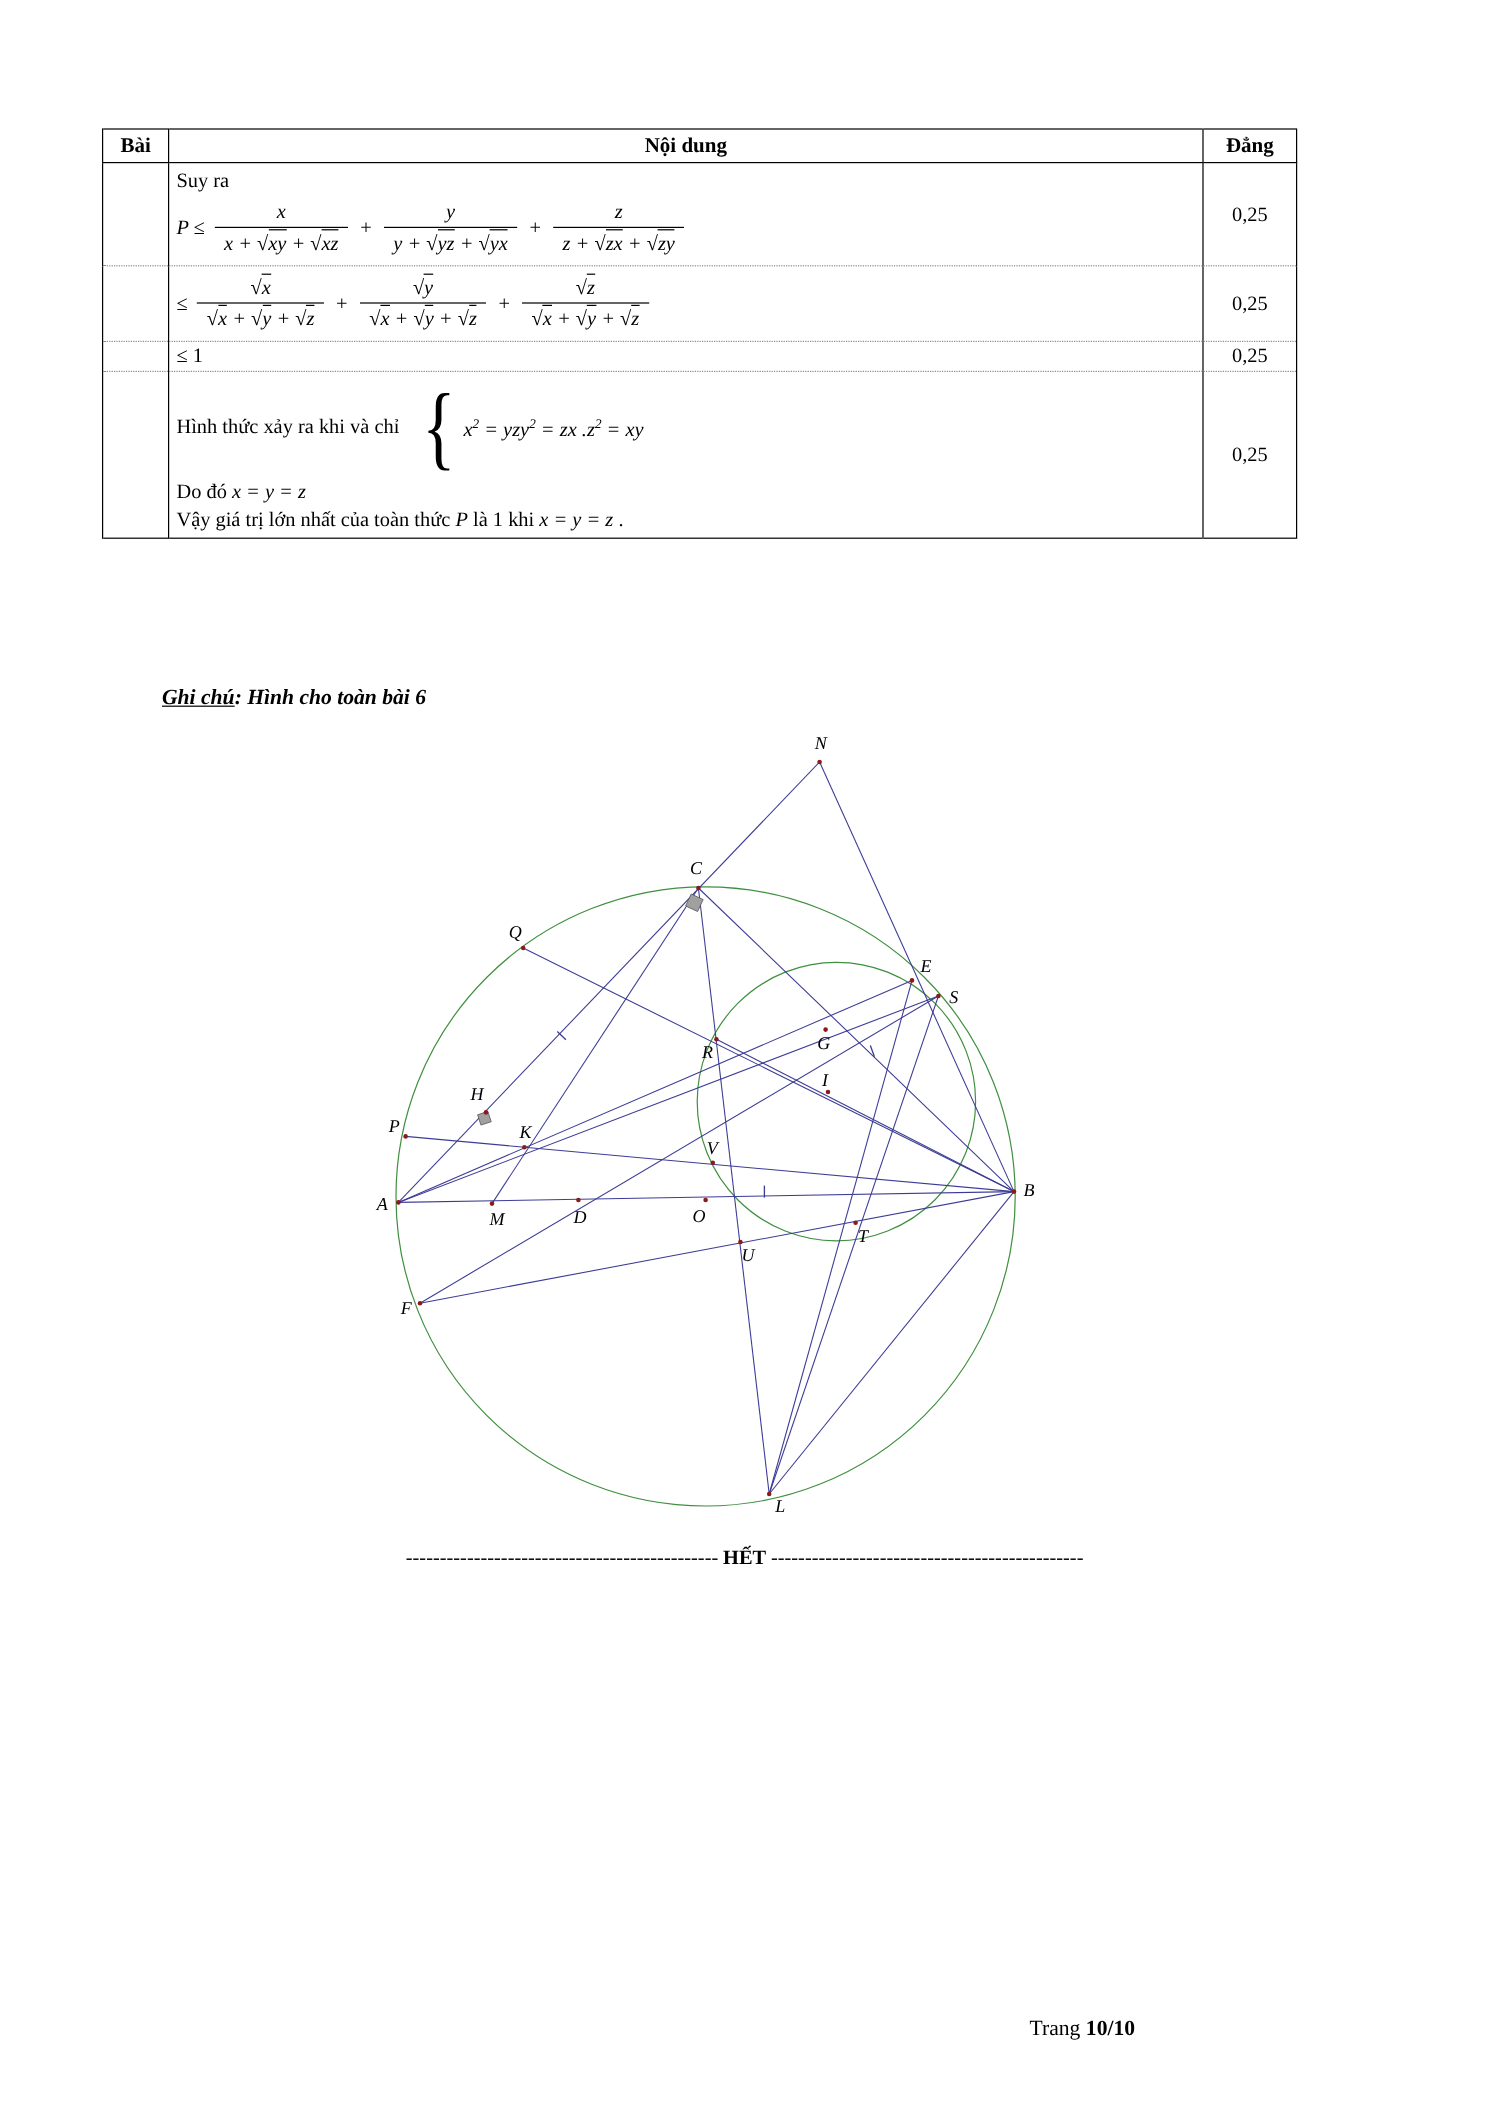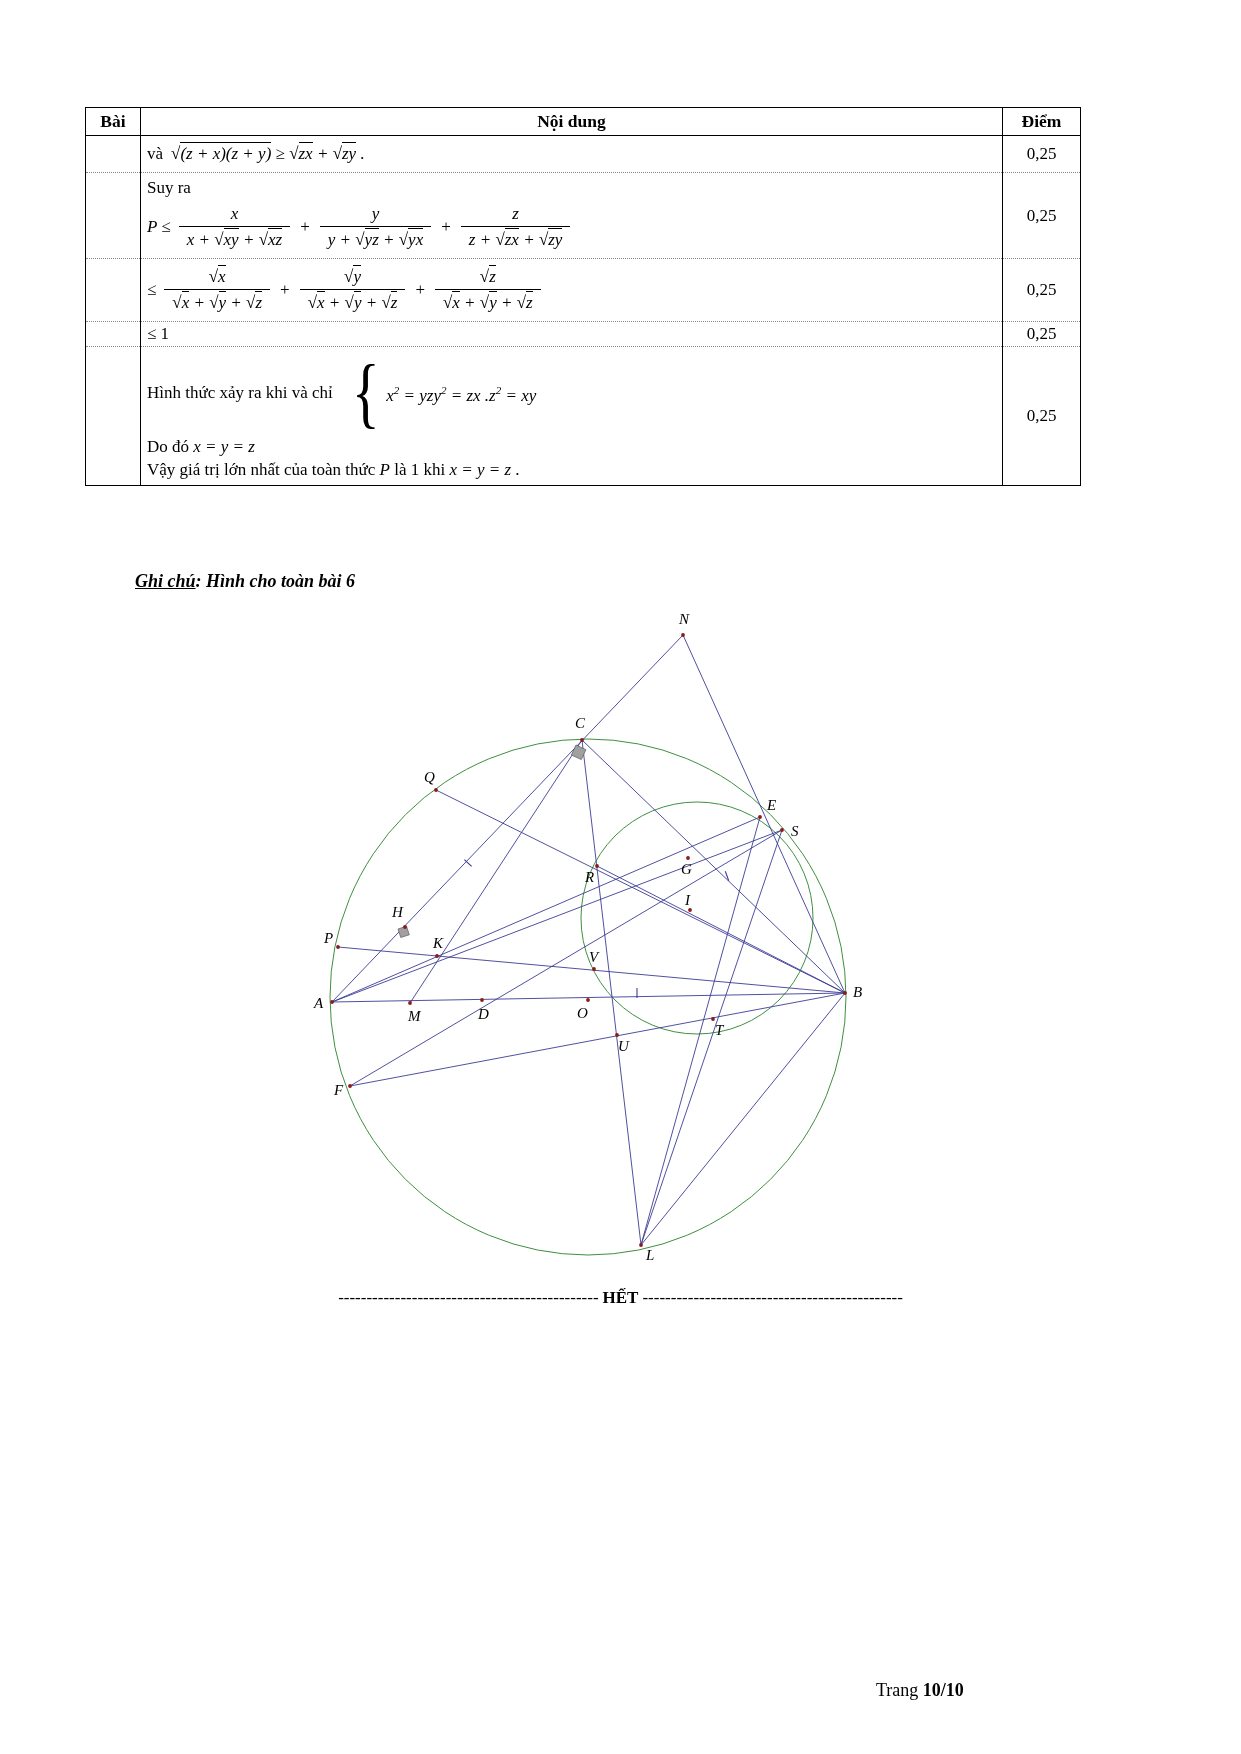--- a/index.html
+++ b/index.html
@@ -46,48 +46,38 @@
   .note{position:absolute;left:135px;top:571px;font-size:18px;font-weight:bold;font-style:italic}
   .note .note-label{text-decoration:underline}
 
   
   .figure-wrap{position:absolute;left:300px;top:612px;width:570px;height:660px}
 
   
   .het-line{position:absolute;left:0;top:1288px;width:1241px;text-align:center;
     font-size:17px;white-space:nowrap}
   .het-word{font-weight:bold;margin:0 4px}
-  .page-footer{position:absolute;left:876px;top:1680px;font-size:18px}
+  .page-footer{position:absolute;left:858px;top:1680px;font-size:18px}
   .page-footer .page-num{font-weight:bold}
 </style>
 </head>
 <body>
 
 <div class="page">
 
   <table class="answer-table">
     <thead>
       <tr>
         <th class="col-bai">Bài</th>
         <th class="col-noidung">Nội dung</th>
-        <th class="col-diem">Điểm</th>
+        <th class="col-diem">Đẳng</th>
       </tr>
     </thead>
     <tbody>
 
-      <tr>
-        <td class="col-bai"></td>
-        <td class="col-noidung">
-          <div class="formula-line">
-            <span class="plain lead">và</span>
-            <span class="math"><span class="sqrt"><span class="rsym">√</span><span class="rad">(z + x)(z + y)</span></span> ≥ <span class="sqrt"><span class="rsym">√</span><span class="rad">zx</span></span> + <span class="sqrt"><span class="rsym">√</span><span class="rad">zy</span></span> .</span>
-          </div>
-        </td>
-        <td class="col-diem">0,25</td>
-      </tr>
 
       <tr>
         <td class="col-bai"></td>
         <td class="col-noidung">
           <div class="text-line plain">Suy ra</div>
           <div class="formula-line">
             <span class="math lead">P ≤</span>
             <span class="frac">
               <span class="num">x</span>
               <span class="den">x + <span class="sqrt"><span class="rsym">√</span><span class="rad">xy</span></span> + <span class="sqrt"><span class="rsym">√</span><span class="rad">xz</span></span></span>

